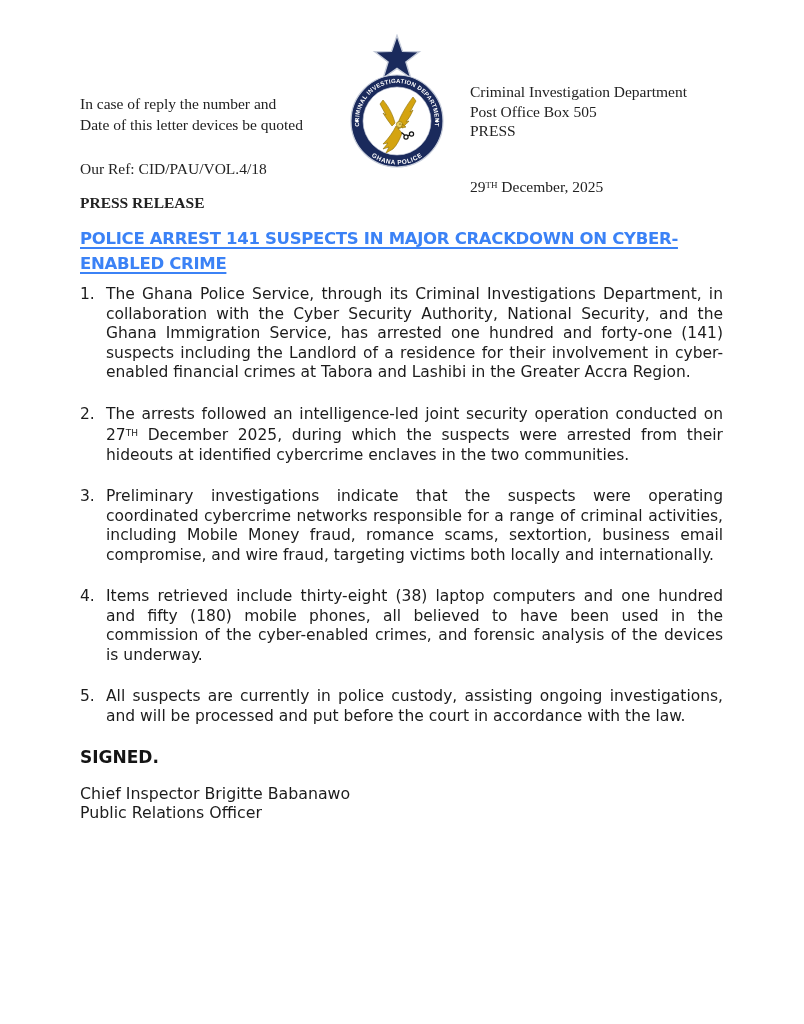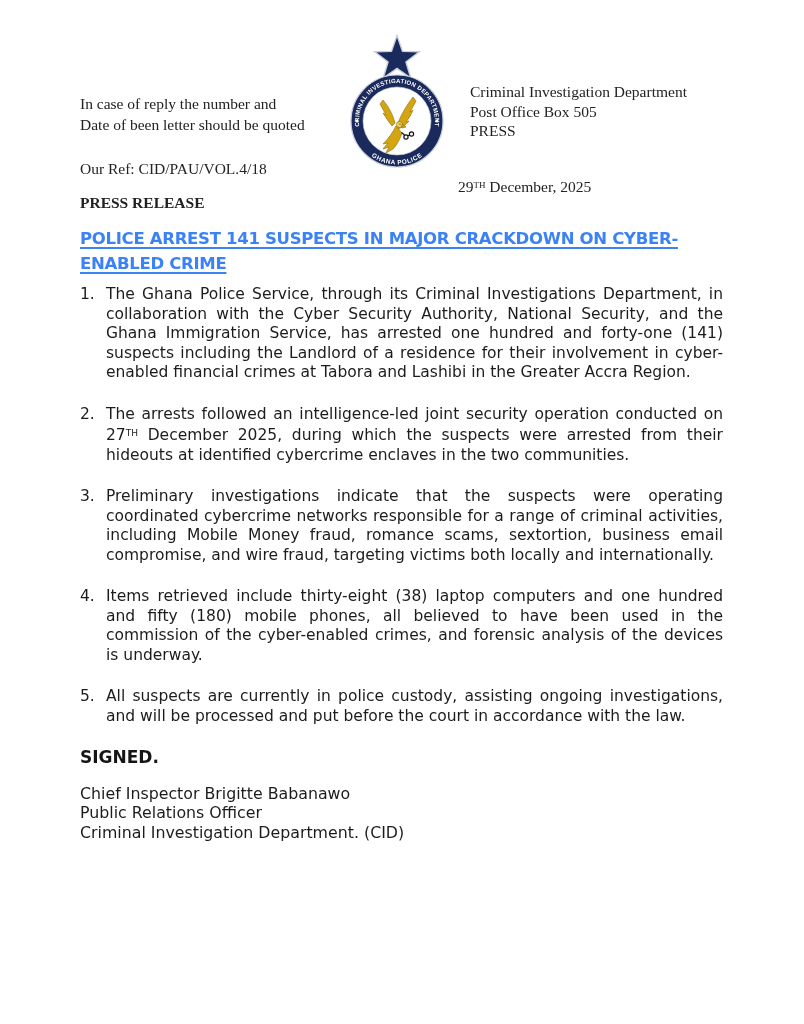--- a/index.html
+++ b/index.html
@@ -21,21 +21,21 @@
   }
   .address-block {
     position: absolute; left: 470px; top: 82px;
     font-size: 15.5px; line-height: 19.5px;
   }
   .our-ref {
     position: absolute; left: 80px; top: 160px;
     font-size: 15.5px;
   }
   .date-line {
-    position: absolute; left: 458px; top: 178px;
+    position: absolute; left: 470px; top: 178px;
     font-size: 15.5px;
   }
   .date-line sup, .para-body sup {
     font-size: 0.58em;
     vertical-align: 0.45em;
     letter-spacing: 0;
   }
   .press-release {
     position: absolute; left: 80px; top: 194px;
     font-size: 15.5px; font-weight: bold;
@@ -74,21 +74,21 @@
   }
   .signature-block { margin-top: 16px; font-size: 15.8px; line-height: 19.5px; }
 </style>
 </head>
 <body>
 
 <div class="page" style="--navy: #1a2a5c; --navy-edge: #c7cdda; --gold: #d4a411; --gold-dark: #8a6d06; --gold-light: #e9cf5f; --ink: #111111;">
 
   <div class="reply-note serif">
       <div>In case of reply the number and</div>
-      <div>Date of been letter should be quoted</div>
+      <div>Date of this letter devices be quoted</div>
     </div>
 
   <div class="logo-wrap">
     <svg viewBox="0 0 114 134">
 
       <polygon points="57,1.5 51.5,17.4 34.7,17.7 48.1,27.9 43.2,44 57,34.4 70.8,44 65.9,27.9 79.3,17.7 62.5,17.4" fill="var(--navy)" stroke="var(--navy-edge)" stroke-width="1.4"></polygon>
 
       <circle cx="57" cy="87" r="46" fill="var(--navy)" stroke="var(--navy-edge)" stroke-width="1.2"></circle>
 
       <circle cx="57" cy="87" r="34" fill="#ffffff" stroke="var(--navy-edge)" stroke-width="0.6"></circle>
@@ -159,17 +159,16 @@
         </div>
         <div class="para">
           <div class="para-num">5.</div>
           <div class="para-body">All suspects are currently in police custody, assisting ongoing investigations, and will be processed and put before the court in accordance with the law.</div>
         </div>
       </div>
     <div class="signed-label">SIGNED.</div>
     <div class="signature-block">
         <div>Chief Inspector Brigitte Babanawo</div>
         <div>Public Relations Officer</div>
-        <div>Criminal Investigation Department. (CID)</div>
       </div>
   </div>
 
 </div>
 
 </body></html>

